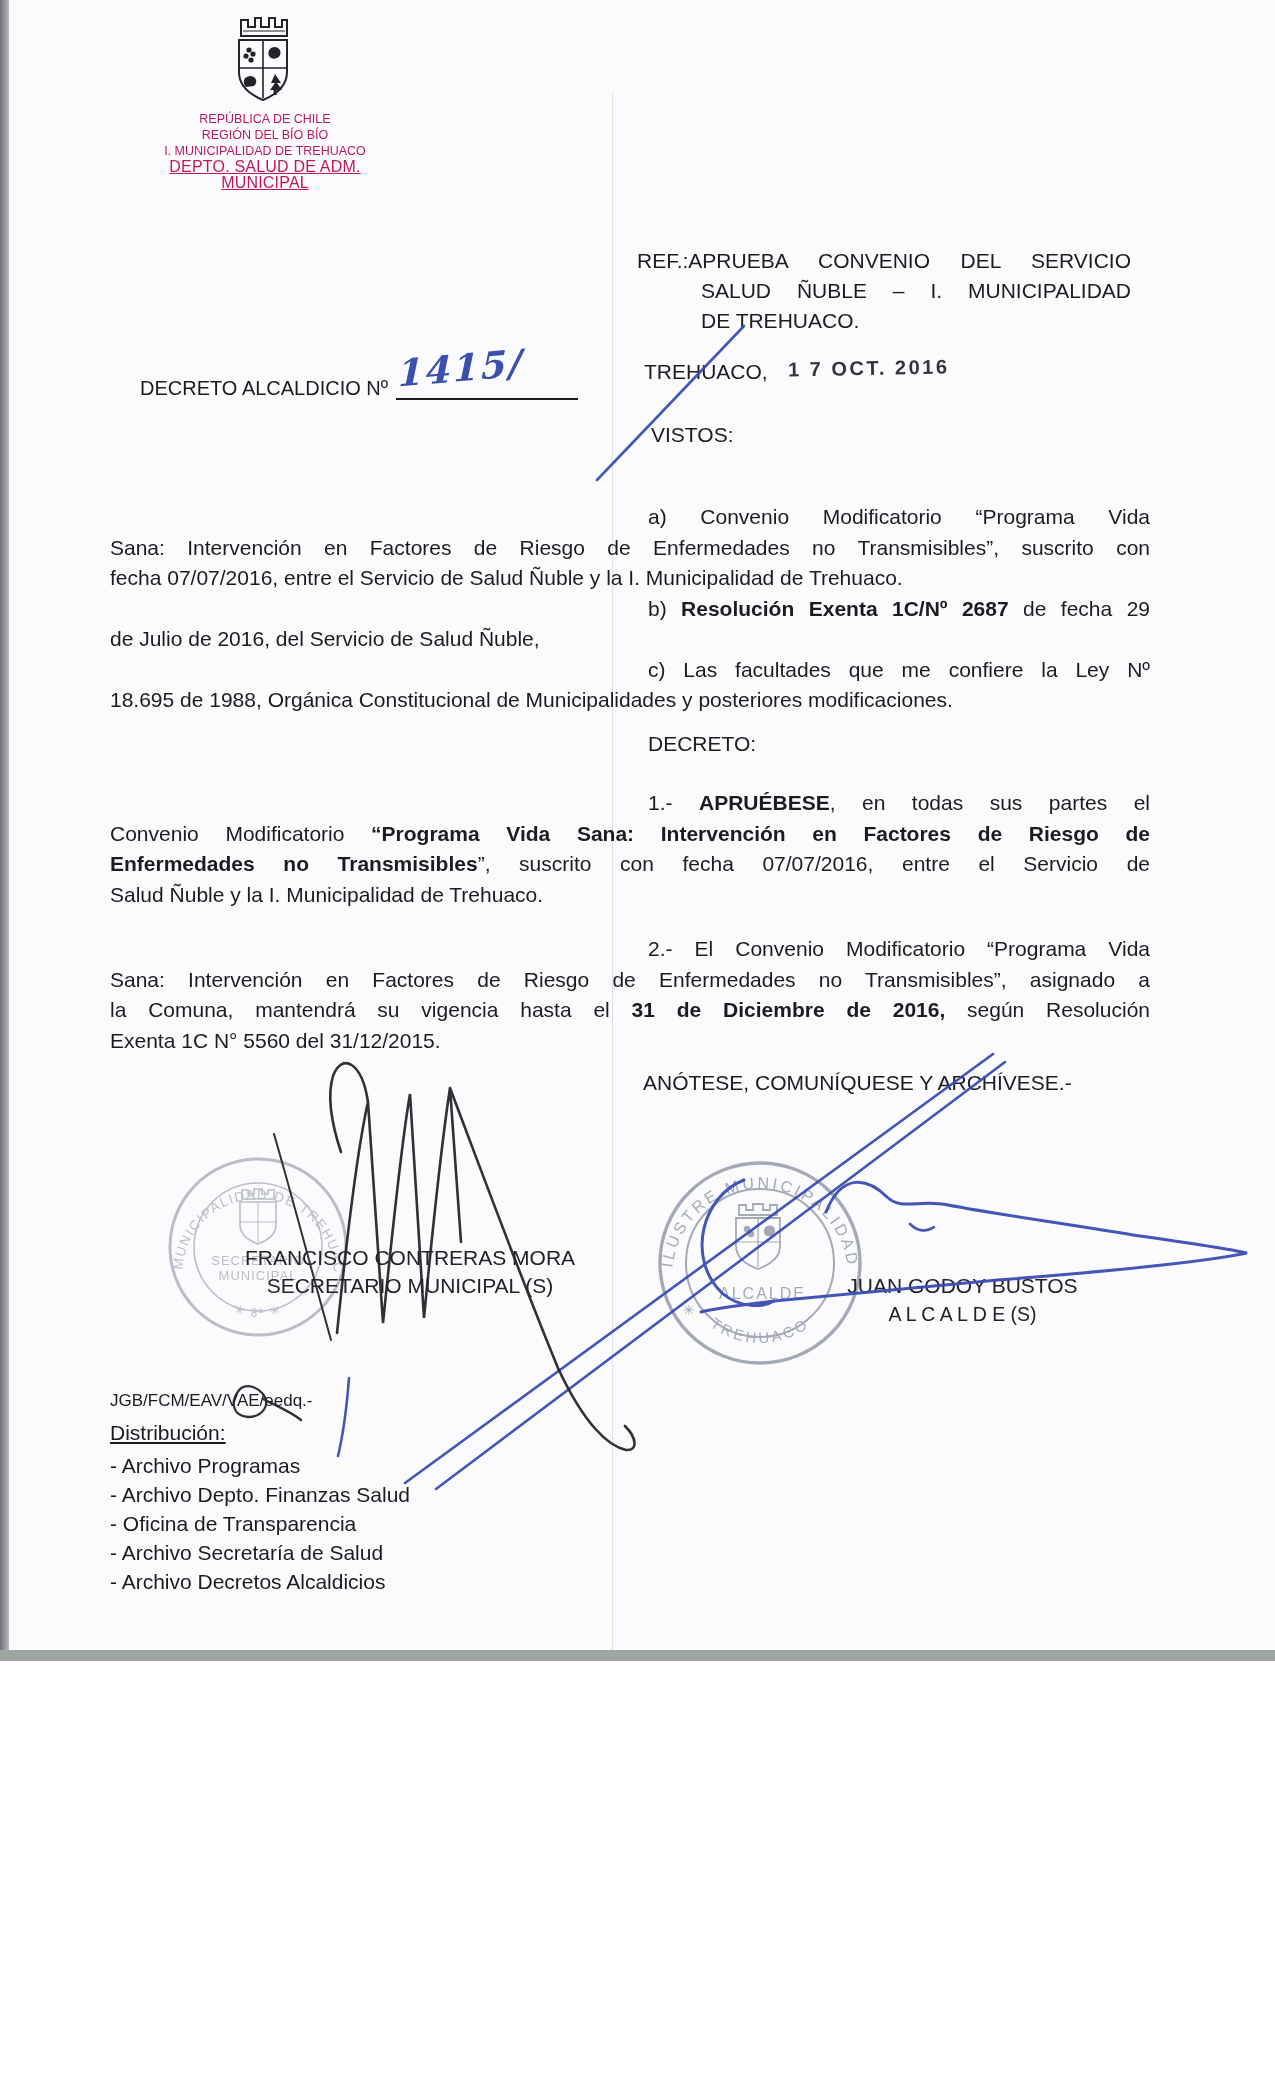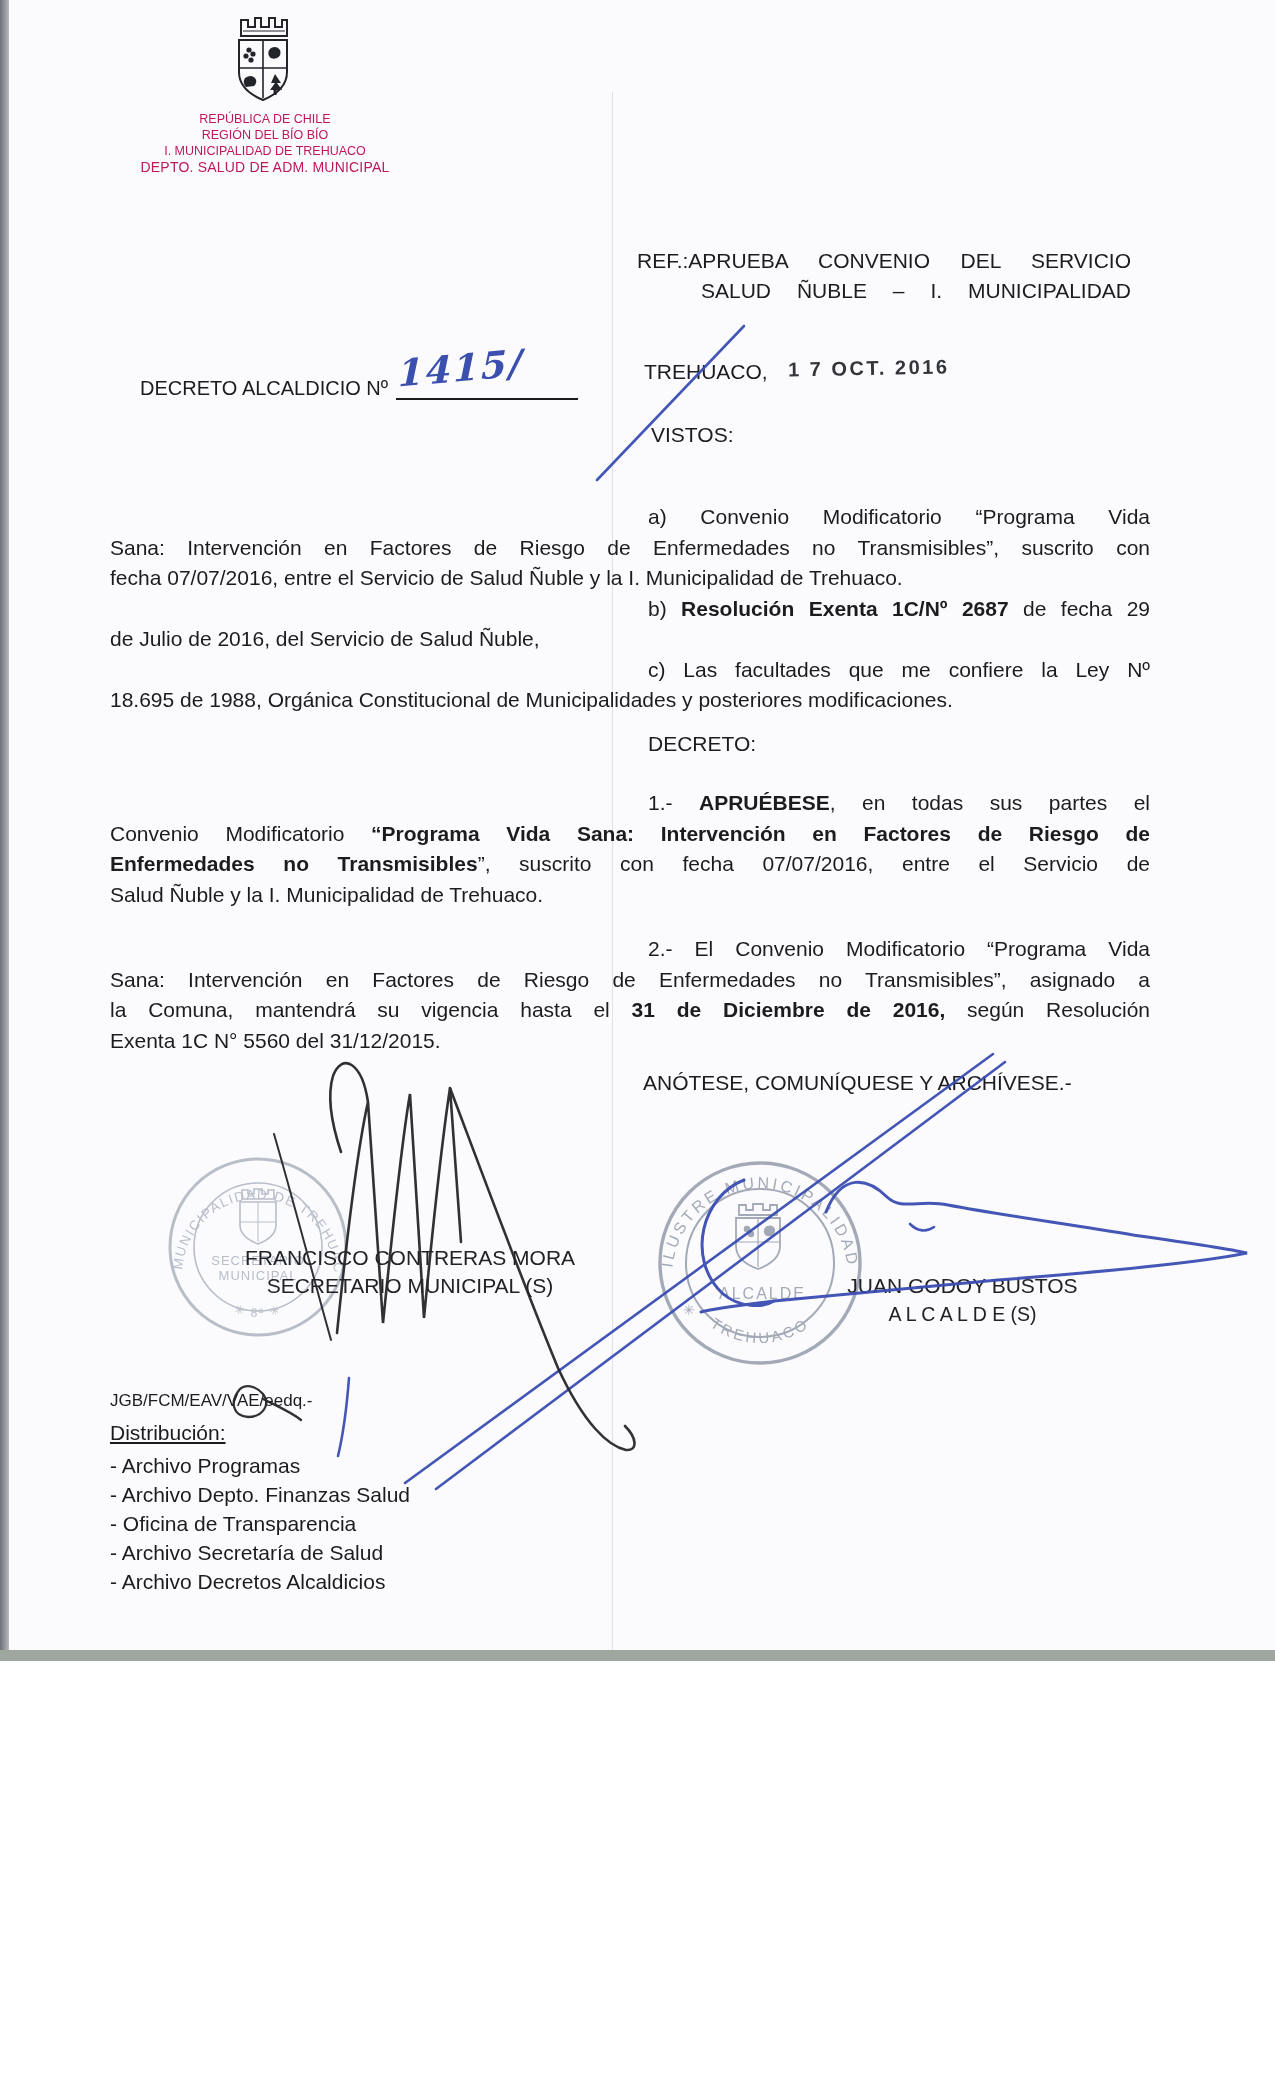--- a/index.html
+++ b/index.html
@@ -6,21 +6,21 @@
   #page{position:relative;width:1275px;height:2100px;background:#ffffff;overflow:hidden;
         font-family:"Liberation Sans",sans-serif;color:#1c1c20;}
   .scan-area{position:absolute;left:0;top:0;width:1275px;height:1650px;background:#fbfbfe;}
   .edge-strip{position:absolute;left:0;top:0;width:9px;height:1661px;
               background:linear-gradient(90deg,#6e7277,#b6bac0);}
   .fold-line{position:absolute;left:612px;top:92px;width:1px;height:1558px;background:#dde1e9;}
   .scan-bottom-bar{position:absolute;left:0;top:1650px;width:1275px;height:11px;background:#9da69f;}
 
   .letterhead{position:absolute;left:138px;top:111px;width:254px;text-align:center;
               font-size:12.5px;line-height:16px;color:#be185d;}
-  .letterhead .dept{font-size:14px;letter-spacing:.2px;}
+  .letterhead .dept{text-decoration:underline;font-size:16px;letter-spacing:.2px;}
   .emblem{position:absolute;left:229px;top:6px;}
 
   .ref-block{position:absolute;left:637px;top:198px;width:494px;font-size:21px;line-height:30px;margin-top:48px;}
   .ref-line{padding-left:64px;text-align:justify;}
   .ref-line.first{padding-left:0;}
   .ref-line.jl{text-align-last:justify;}
 
   .decree-line{position:absolute;left:140px;top:372px;font-size:20px;white-space:nowrap;}
   .decree-blank{display:inline-block;width:182px;border-bottom:2px solid #1b1b1e;height:26px;
                 margin-left:8px;position:relative;vertical-align:bottom;}
@@ -90,20 +90,21 @@
   <div class="letterhead">
     <div>REPÚBLICA DE CHILE</div>
     <div>REGIÓN DEL BÍO BÍO</div>
     <div>I. MUNICIPALIDAD DE TREHUACO</div>
     <div class="dept">DEPTO. SALUD DE ADM. MUNICIPAL</div>
   </div>
 
   <div class="ref-block">
     <div class="ref-line first jl">REF.:APRUEBA CONVENIO DEL SERVICIO</div>
     <div class="ref-line jl">SALUD ÑUBLE – I. MUNICIPALIDAD</div>
+    <div class="ref-line">DE TREHUACO.</div>
   </div>
 
   <div class="decree-line">
     <span>DECRETO ALCALDICIO  Nº</span><span class="decree-blank"><span class="decree-number">1415/</span></span>
   </div>
 
   <div class="city-line">TREHUACO,</div>
   <div class="date-stamp">1 7 OCT. 2016</div>
 
   <div class="vistos-heading">VISTOS:</div>

